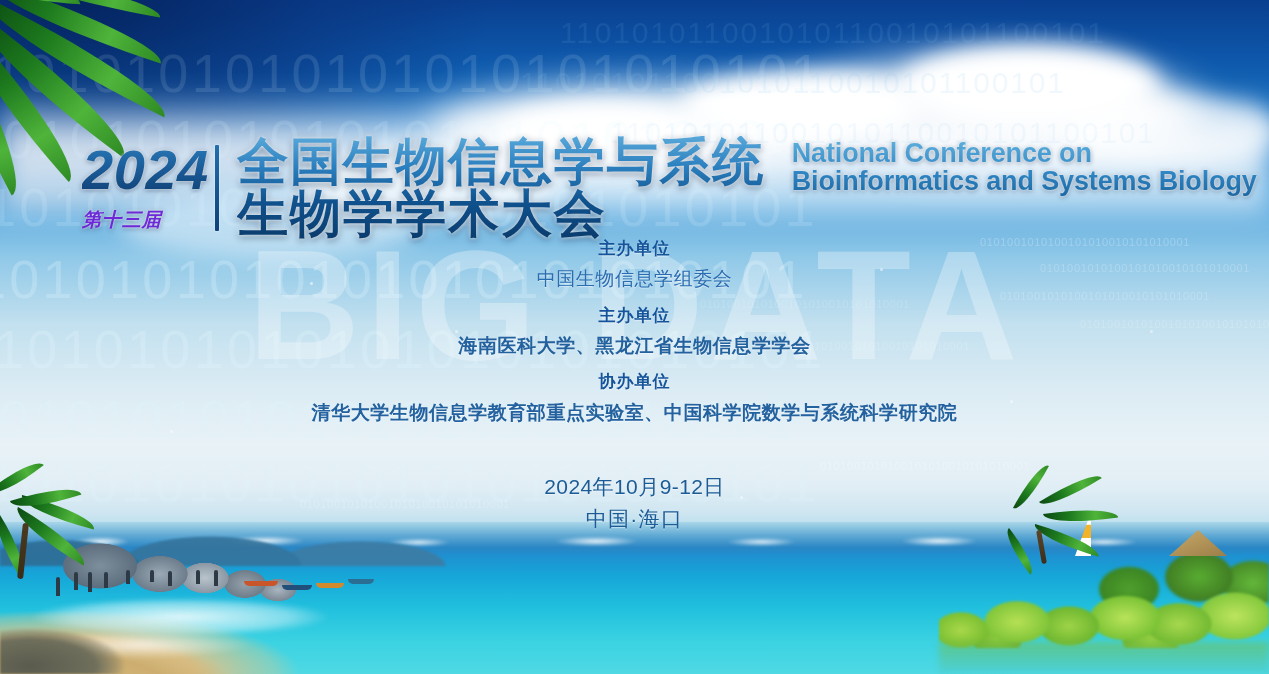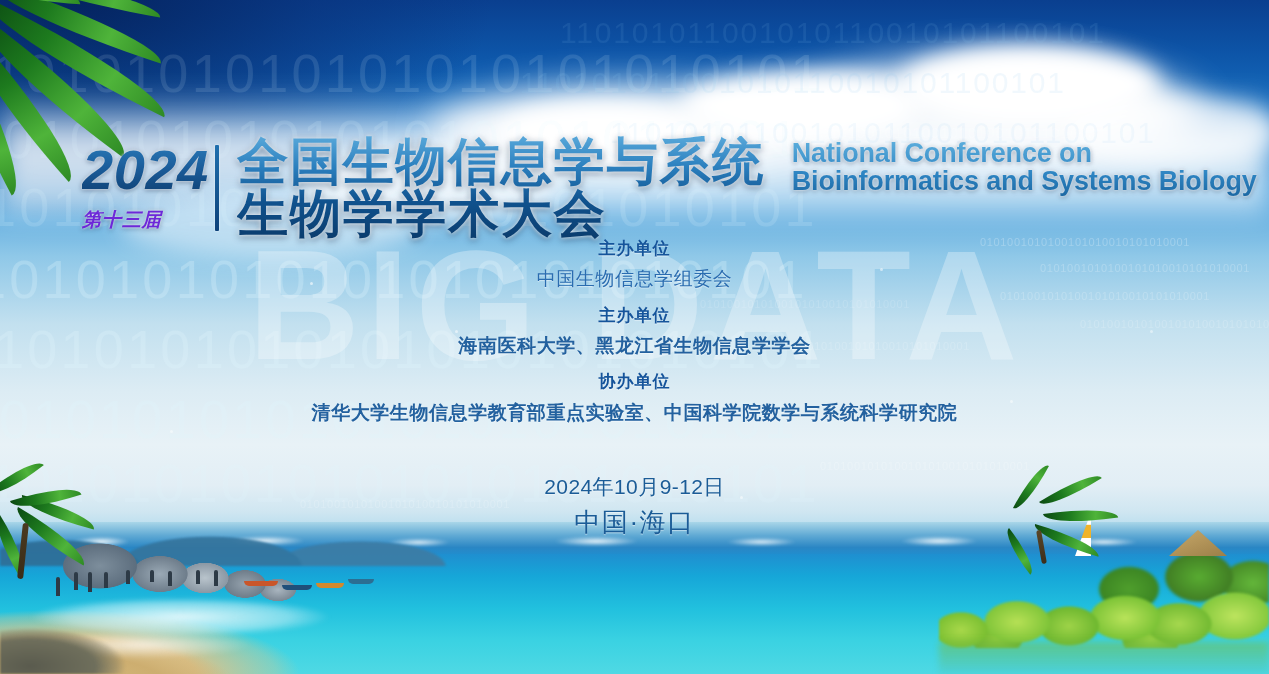--- a/index.html
+++ b/index.html
@@ -276,21 +276,21 @@
     position:absolute; left:0; right:0; top:448px;
     text-align:center;
     margin-top:23px;
   }
   .when-date{
     font-size:21px; font-weight:400; color:#1b5c97;
     letter-spacing:.02em; line-height:1.5;
     text-shadow:0 1px 1px rgba(255,255,255,.5);
   }
   .when-place{
-    font-size:26px; font-weight:400; color:#1b5c97;
+    font-size:21px; font-weight:400; color:#1b5c97;
     letter-spacing:.06em; line-height:1.5;
     text-shadow:0 1px 1px rgba(255,255,255,.5);
   }
 </style>
 </head>
 <body>
 
 <div class="banner">
 
   <div class="sky"></div>

